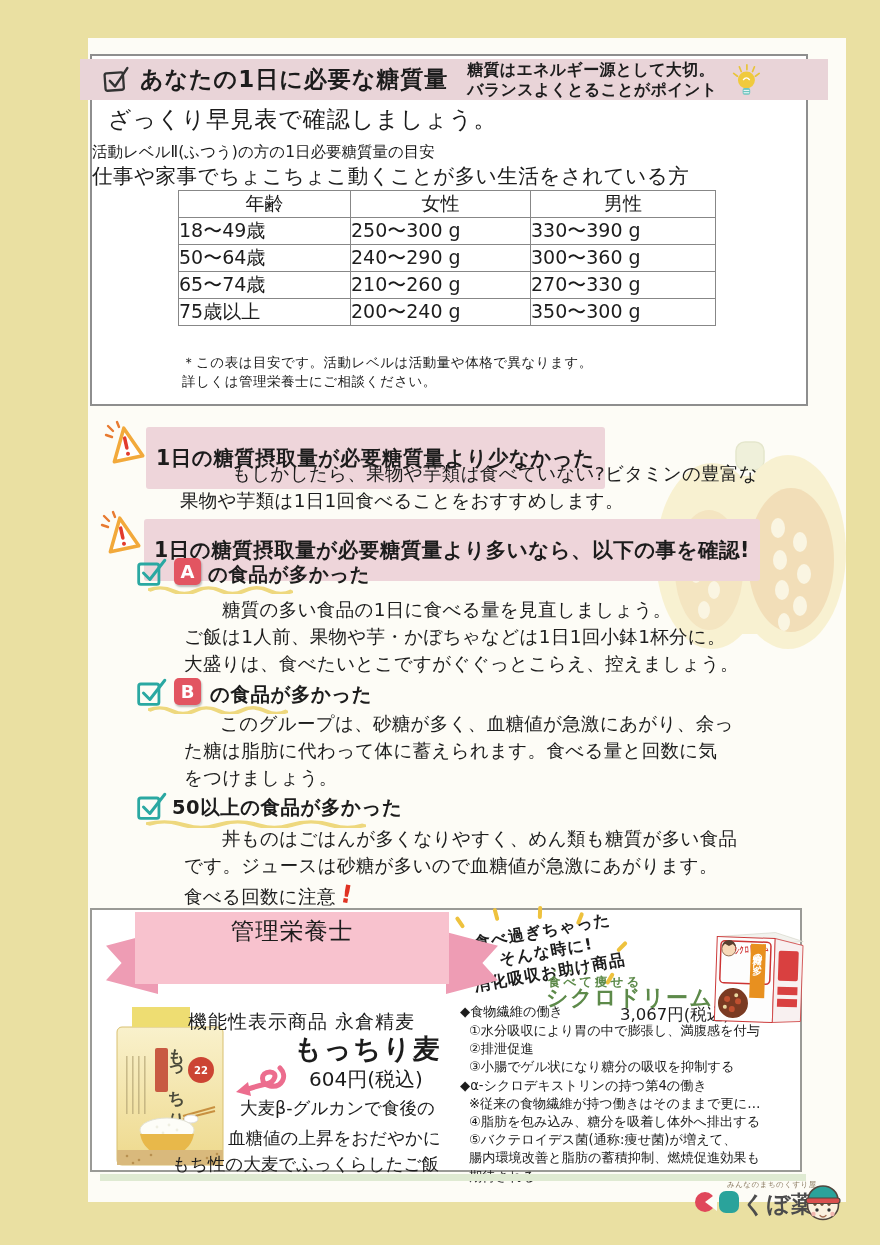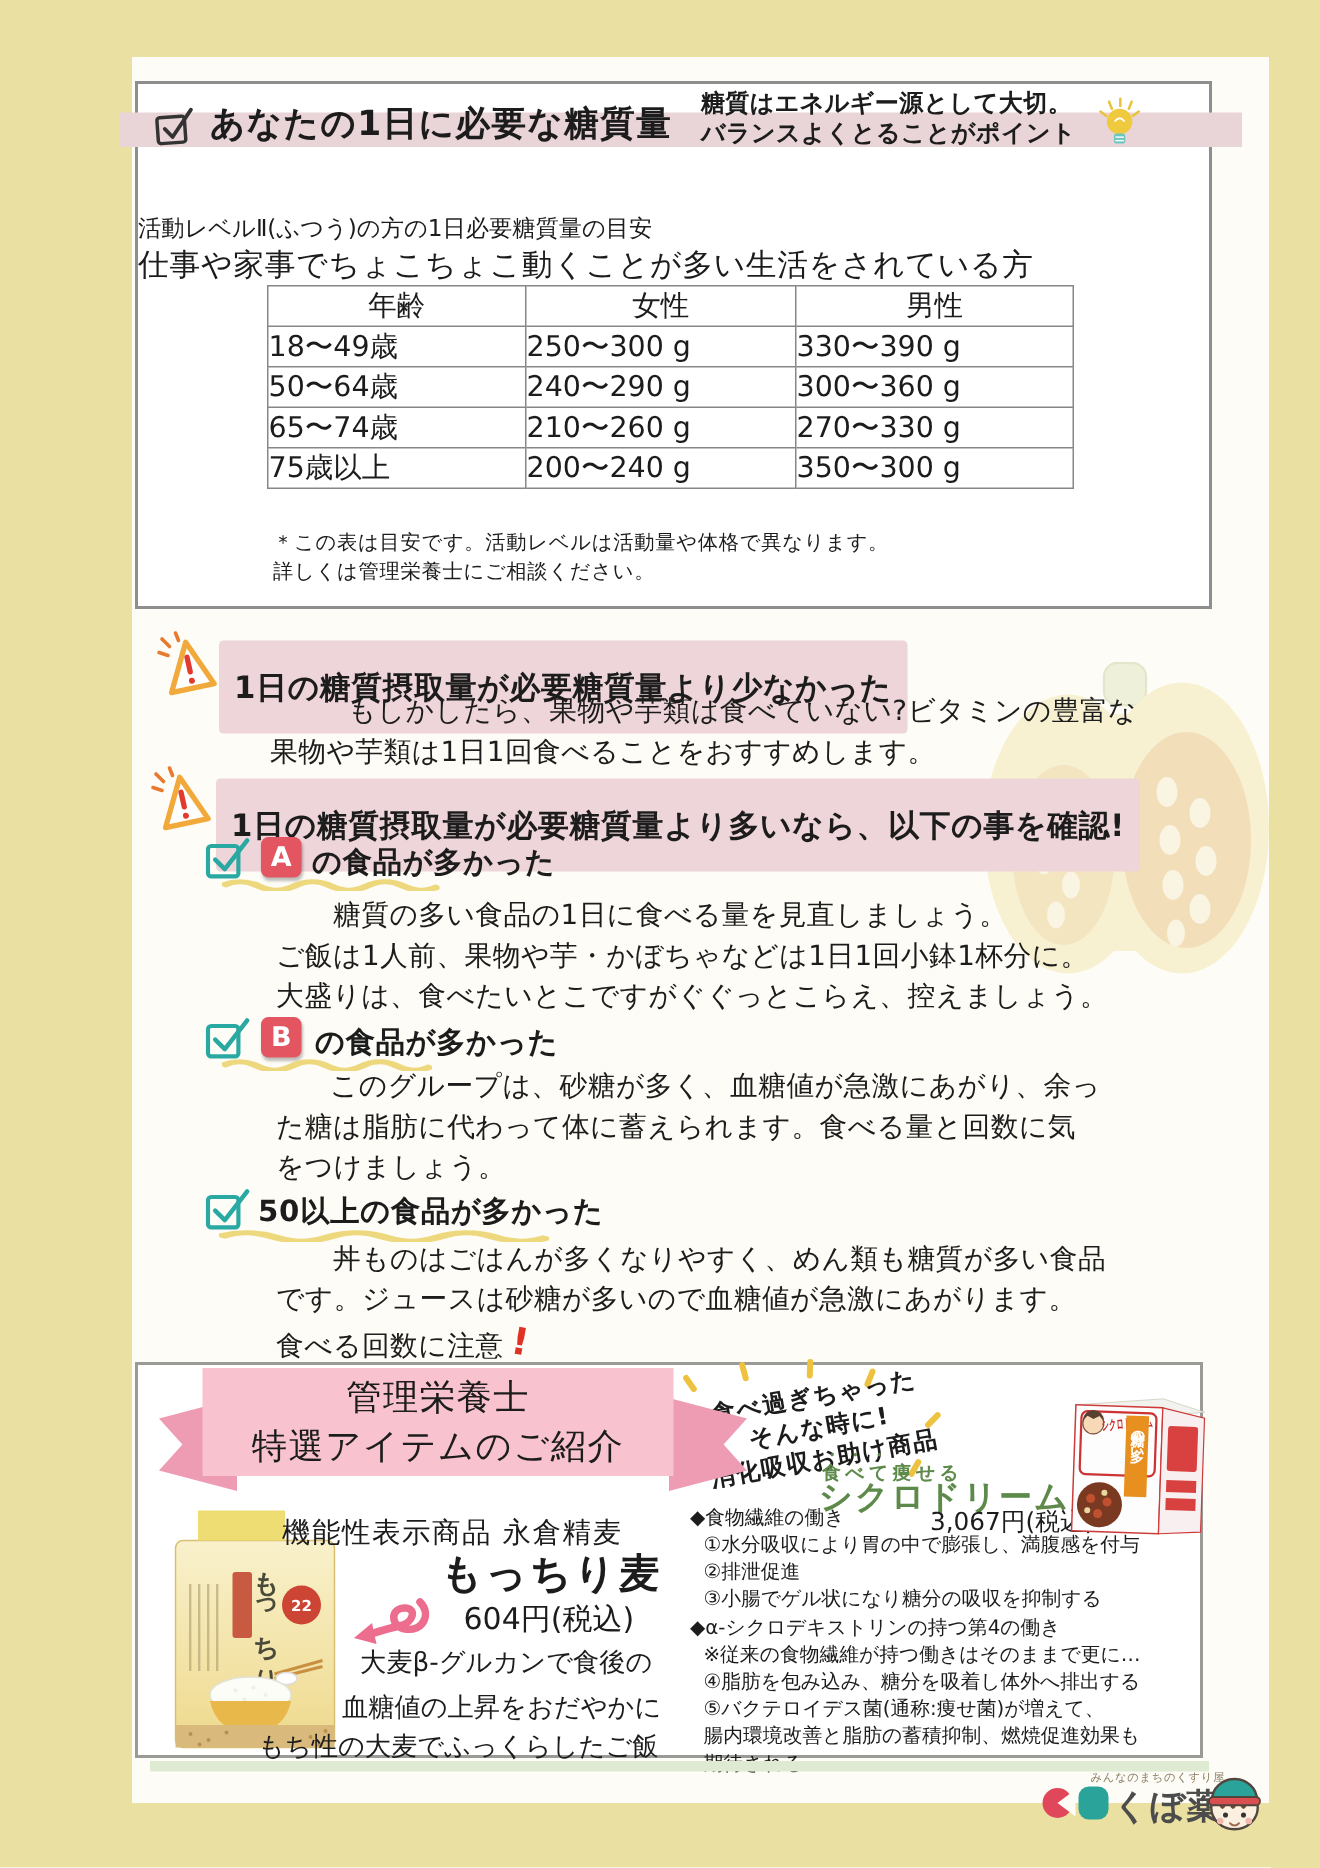--- a/index.html
+++ b/index.html
@@ -4,21 +4,21 @@
 <style>
   *{margin:0;padding:0;box-sizing:border-box}
   html,body{width:880px;height:1245px}
   body{font-family:"DejaVu Sans","Liberation Sans",sans-serif;color:#1c1c1c}
   #canvas{position:relative;width:880px;height:1245px;background:#eae0a2;overflow:hidden}
   .paper{position:absolute;left:88px;top:38px;width:758px;height:1164px;background:#fdfcf6}
   .pumpkin{position:absolute;left:652px;top:440px;width:196px;height:224px;opacity:.5}
 
   
   .topbox{position:absolute;left:90px;top:54px;width:718px;height:352px;border:2px solid #8e8e8e;background:#fff}
-  .band{position:absolute;left:-12px;top:19px;width:748px;height:23px;background:#e9d4d8;display:flex;align-items:flex-end;padding-left:22px;gap:9px}
+  .band{position:absolute;left:-12px;top:3px;width:748px;height:41px;background:#e9d4d8;display:flex;align-items:center;padding-left:22px;gap:9px}
   .band .ttl{font-size:23px;font-weight:bold;letter-spacing:1px;white-space:nowrap}
   .band .note{margin-left:10px;font-size:16px;font-weight:bold;line-height:19.5px;letter-spacing:.3px;white-space:nowrap}
   .hdrchk{width:29px;height:27px;transform:rotate(-4deg)}
   .bulb{width:34px;height:34px;margin-left:2px}
   .subtitle{position:absolute;left:16px;top:48px;font-size:23px;letter-spacing:1px;white-space:nowrap}
   .cap1{position:absolute;top:86px;width:100%;text-align:left;font-size:15.5px;white-space:nowrap}
   .cap2{position:absolute;top:106px;width:100%;text-align:left;font-size:20.5px;letter-spacing:.5px;white-space:nowrap}
   table.intake{position:absolute;left:86px;top:134px;border-collapse:collapse;font-size:19px}
   table.intake th,table.intake td{border:1.5px solid #878787;font-weight:normal;height:22px;padding:0}
   .c0{width:172px}.c1{width:180px}.c2{width:185px}
@@ -115,20 +115,21 @@
             <line x1="28" y1="4" x2="26" y2="9"></line>
           <line x1="33" y1="11" x2="29" y2="14"></line>
         </g>
         <circle cx="19.5" cy="18" r="9" fill="#f0ca3e"></circle>
         <path d="M16,18 q3.5,-4.5 7,0" fill="none" stroke="#fff" stroke-width="1.4"></path>
         <rect x="15.5" y="26.5" width="8" height="7" rx="2" fill="#6ec6c0"></rect>
         <line x1="16.5" y1="29" x2="22.5" y2="29" stroke="#fff" stroke-width="1"></line>
         <line x1="16.5" y1="31.5" x2="22.5" y2="31.5" stroke="#fff" stroke-width="1"></line>
       </svg>
     </div>
+    <div class="subtitle">ざっくり早見表で確認しましょう。</div>
     <div class="cap1">活動レベルⅡ(ふつう)の方の1日必要糖質量の目安</div>
     <div class="cap2">仕事や家事でちょこちょこ動くことが多い生活をされている方</div>
     <table class="intake">
       <thead>
         <tr>
           <th class="c0">年齢</th>
           <th class="c1">女性</th>
           <th class="c2">男性</th>
         </tr>
       </thead>
@@ -233,21 +234,20 @@
   </div>
   <div class="bodyline" style="left:222px;top:826px">丼ものはごはんが多くなりやすく、めん類も糖質が多い食品</div>
   <div class="bodyline" style="left:184px;top:853px">です。ジュースは砂糖が多いので血糖値が急激にあがります。</div>
   <div class="bodyline" style="left:184px;top:880px"><span>食べる回数に注意</span><span class="bigexcl">!</span></div>
 
   <section class="bottombox">
     <div class="tail l"></div>
     <div class="tail r"></div>
     <div class="ribbon">
       <div>管理栄養士</div>
-      <div>特選アイテムのご紹介</div>
     </div>
 
     <svg class="lp-img" viewBox="0 0 112 146">
       <defs>
         <linearGradient id="pkg" x1="0" y1="0" x2="0" y2="1">
           <stop offset="0" stop-color="#f9f1cc"></stop>
             <stop offset="1" stop-color="#eed98c"></stop>
         </linearGradient>
       </defs>
       <rect x="2" y="5" width="106" height="138" rx="5" fill="url(#pkg)" stroke="#d8c070" stroke-width="1"></rect>

